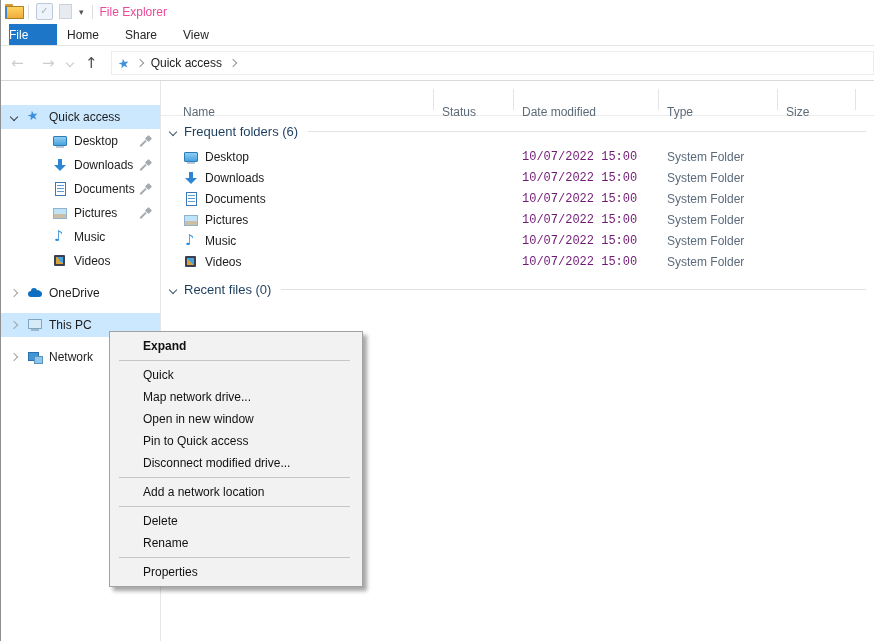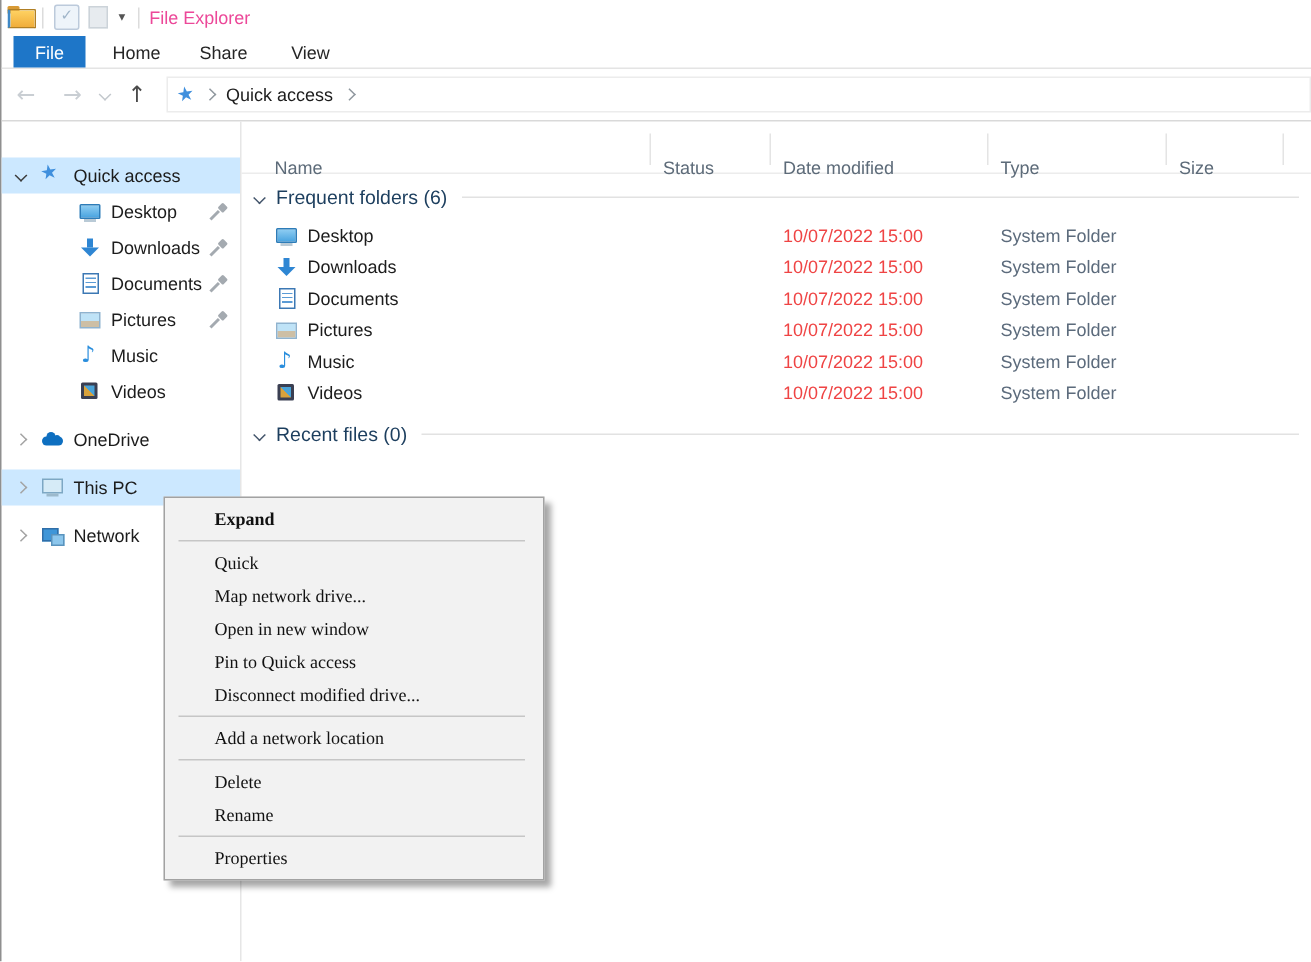--- a/index.html
+++ b/index.html
@@ -14,21 +14,21 @@
   .logo::after{content:"";position:absolute;left:0;top:2px;width:16px;height:11px;background:linear-gradient(180deg,#ffd262,#f0ad3a);border:1px solid #b07f24;border-left:2px solid #3f88c5;border-radius:1px;}
   .tbsep{width:1px;height:14px;background:#dcdcdc;margin:0 5px;}
   .qatbtn{width:15px;height:15px;position:relative;margin:0 2px;}
   .qat-check{border:1px solid #bccadb;background:#eef4fa;border-radius:2px;color:#9fb4c8;font-size:10px;line-height:13px;text-align:center;}
   .qat-doc{width:11px;height:13px;margin:1px 4px;background:#e7ebef;border:1px solid #ccd3d9;}
   .caret{font-size:9px;color:#555;margin:0 3px;font-family:"DejaVu Sans",sans-serif;}
   .wtitle{margin-left:2px;color:#ec4899;}
 
   
   .tabrow{height:22px;display:flex;align-items:flex-end;padding-left:8px;border-bottom:1px solid #e4e4e4;}
-  .tab{width:48px;text-align:center;padding:4px 0 3px;margin-right:10px;color:#262626;}
+  .tab{width:48px;text-align:left;padding:4px 0 3px;margin-right:10px;color:#262626;}
   .tab.active{background:#1e76c8;color:#fff;}
 
   
   .navbar{height:34px;position:relative;border-bottom:1px solid #d9d9d9;}
   .navctl{position:absolute;top:0;height:100%;display:flex;align-items:center;font-family:"DejaVu Sans",sans-serif;}
   .arrow{font-size:15px;line-height:1;}
   .dis{color:#c9ced3;}
   .chev{display:inline-block;width:5px;height:5px;border-right:1px solid #8f979e;border-bottom:1px solid #8f979e;}
   .chev.r{transform:rotate(-45deg);}
   .chev.d{transform:rotate(45deg);}
@@ -78,28 +78,28 @@
   .colhead{position:relative;height:34px;border-bottom:1px solid #ececec;color:#5d6b79;}
   .chlabel{position:absolute;top:24px;}
   .colsep{position:absolute;top:8px;width:1px;height:21px;background:#e4e4e4;}
   .grouphead{position:absolute;left:9px;right:8px;display:flex;align-items:center;color:#1c3e5e;font-size:13px;}
   .grouphead .chev{border-color:#42546a;margin-right:8px;}
   .gh-line{flex:1;border-top:1px solid #e2e2e2;margin-left:10px;}
   .rows{position:absolute;top:66px;left:0;right:0;}
   .frow{height:21px;position:relative;}
   .frow .ic{position:absolute;left:22px;top:2px;}
   .fname{position:absolute;left:44px;top:3px;}
-  .fdate{position:absolute;left:361px;top:3px;color:#ef4444;}
+  .fdate{position:absolute;left:361px;top:3px;color:#701a75;font-family:Liberation Mono, monospace;}
   .ftype{position:absolute;left:506px;top:3px;color:#5c6b7c;}
 
   
   .ctxmenu{position:absolute;left:108px;top:331px;width:254px;box-sizing:border-box;
     background:#f2f2f2;border:1px solid #a2a2a2;padding:3px 0;
     box-shadow:4px 4px 4px rgba(0,0,0,0.35);z-index:50;}
-  .mitem{height:22px;line-height:22px;padding-left:33px;position:relative;color:#111;font-family:Liberation Serif, serif;}
+  .mitem{height:22px;line-height:22px;padding-left:33px;position:relative;color:#111;}
   .mitem.bold{font-weight:bold;}
   .mitem.sepafter{margin-bottom:7px;}
   .mitem.sepafter::after{content:"";position:absolute;left:9px;right:12px;bottom:-4px;height:1px;background:#c6c6c6;}
 </style>
 </head>
 <body>
 
 <div class="window">
 
   <div class="titlebar">

